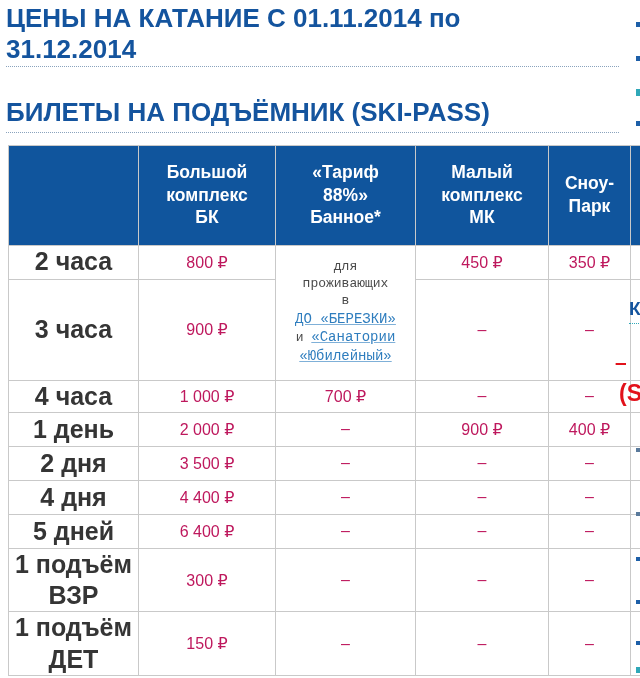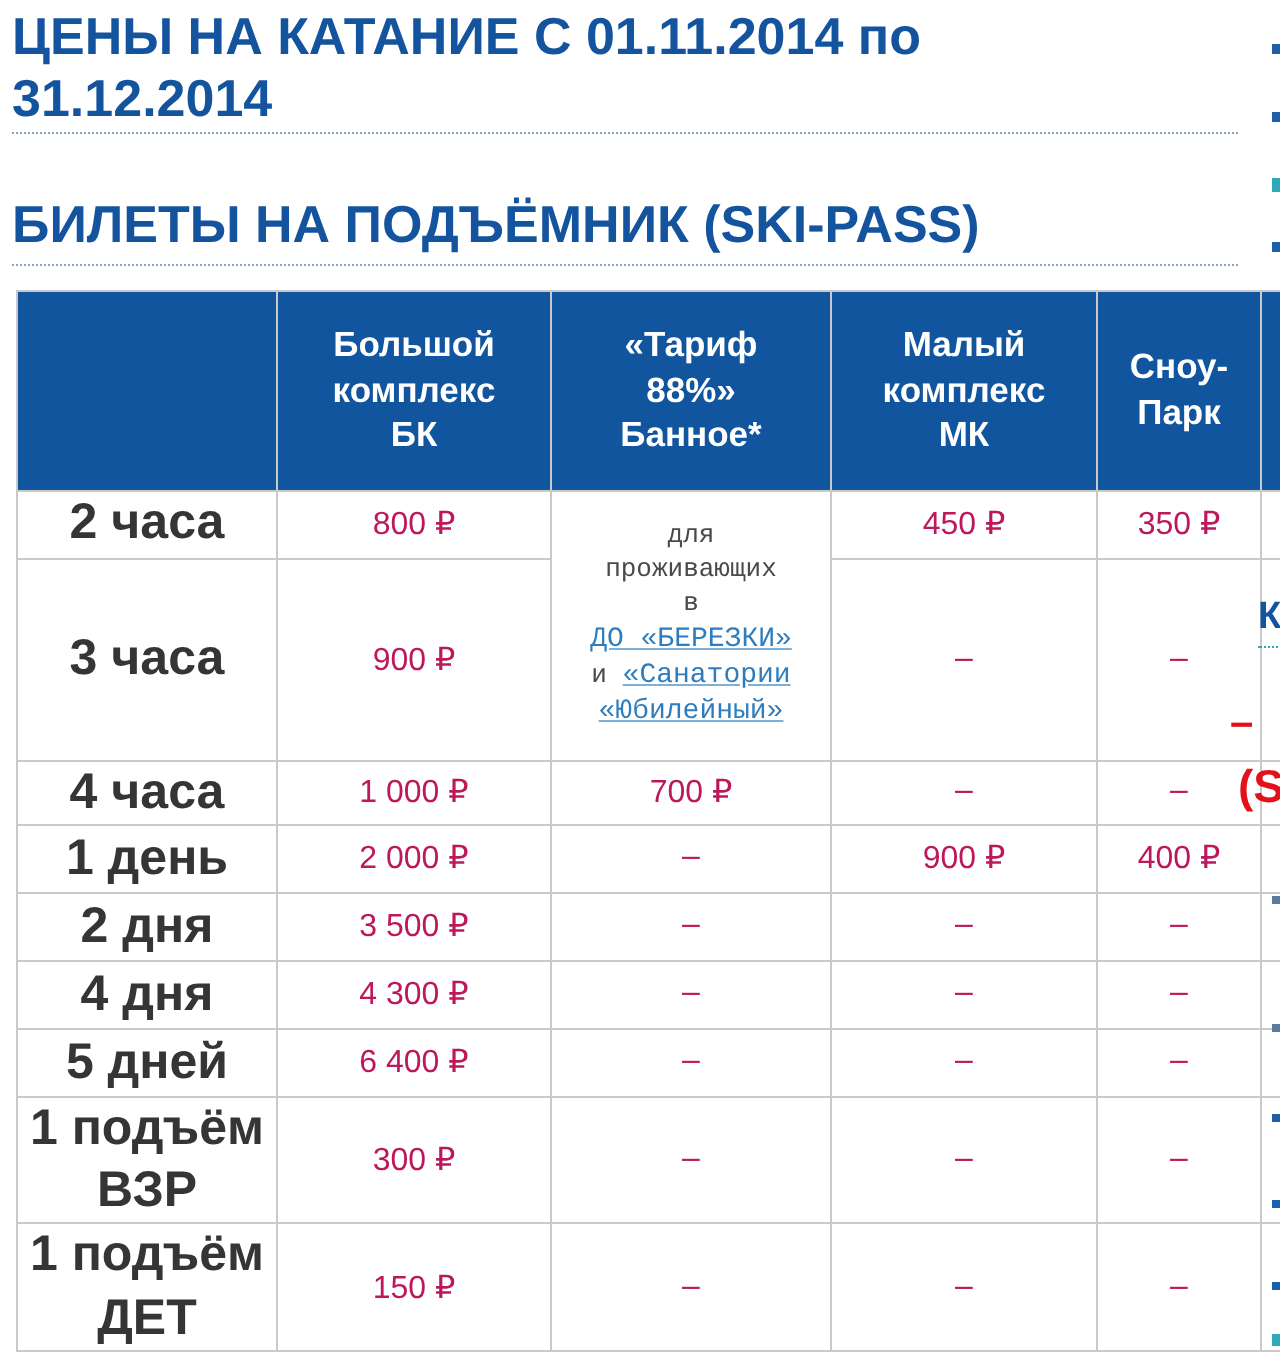--- a/index.html
+++ b/index.html
@@ -187,21 +187,21 @@
       <tr class="h34">
         <td class="lbl">2 дня</td>
         <td class="val">3 500 ₽</td>
         <td class="val">–</td>
         <td class="val">–</td>
         <td class="val">–</td>
         <td></td>
       </tr>
       <tr class="h34">
         <td class="lbl">4 дня</td>
-        <td class="val">4 300 ₽</td>
+        <td class="val">4 400 ₽</td>
         <td class="val">–</td>
         <td class="val">–</td>
         <td class="val">–</td>
         <td></td>
       </tr>
       <tr class="h34">
         <td class="lbl">5 дней</td>
         <td class="val">6 400 ₽</td>
         <td class="val">–</td>
         <td class="val">–</td>

